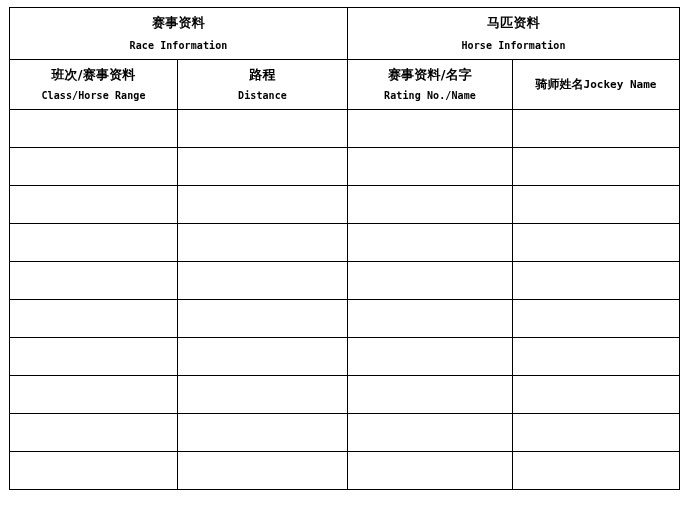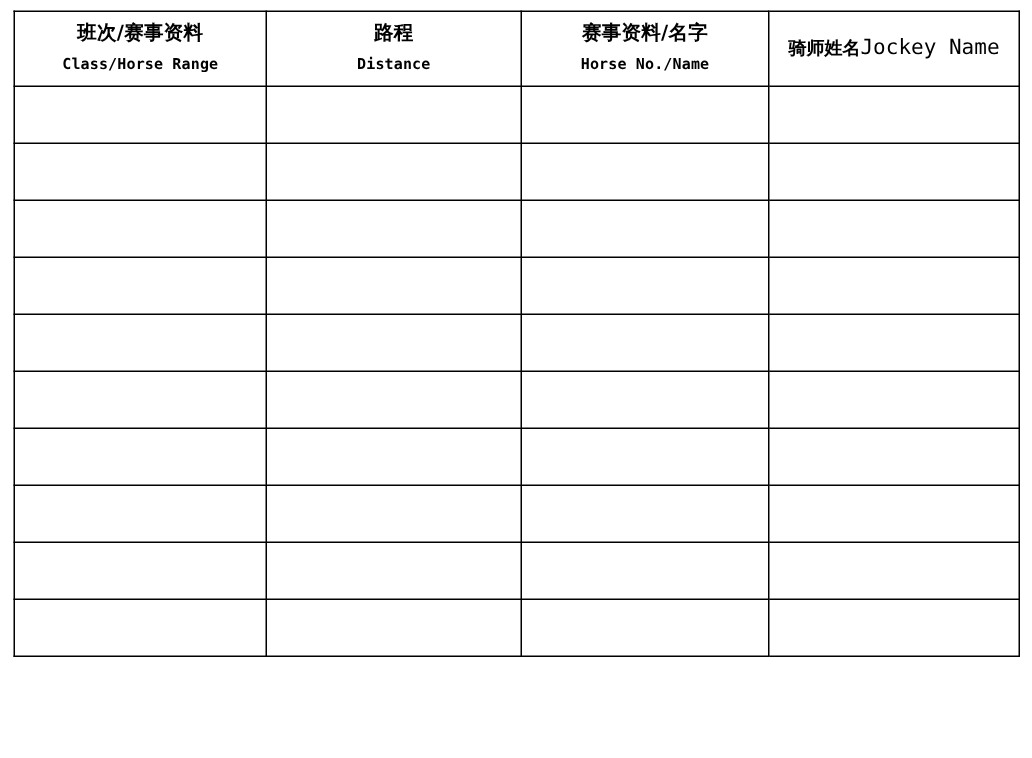--- a/index.html
+++ b/index.html
@@ -54,23 +54,23 @@
   }
   .en {
     font-family: "DejaVu Sans Mono", "Liberation Mono", monospace;
     font-size: 10px;
     line-height: 15px;
     font-weight: 700;
     letter-spacing: 0.1px;
   }
   .en-small {
     font-family: "DejaVu Sans Mono", "Liberation Mono", monospace;
-    font-size: 14px;
+    font-size: 11px;
     line-height: 14px;
-    font-weight: 400;
+    font-weight: 700;
   }
   .head-inner {
     display: flex;
     flex-direction: column;
     align-items: center;
     justify-content: center;
     gap: 6px;
     height: 100%;
   }
   .head-inner.tight {
@@ -91,38 +91,52 @@
 
 <div class="sheet">
   <table class="race-table">
     <colgroup>
       <col style="width:168px">
       <col style="width:170px">
       <col style="width:165px">
       <col style="width:167px">
     </colgroup>
     <tbody>
+      <tr class="grp-head">
+        <td colspan="2">
+          <div class="head-inner">
+            <div class="cn">赛事资料</div>
+            <div class="en">Race Information</div>
+          </div>
+        </td>
+        <td colspan="2">
+          <div class="head-inner">
+            <div class="cn">马匹资料</div>
+            <div class="en">Horse Information</div>
+          </div>
+        </td>
+      </tr>
 
       <tr class="col-head">
         <td>
           <div class="head-inner tight">
             <div class="cn">班次/赛事资料</div>
             <div class="en">Class/Horse Range</div>
           </div>
         </td>
         <td>
           <div class="head-inner tight">
             <div class="cn">路程</div>
             <div class="en">Distance</div>
           </div>
         </td>
         <td>
           <div class="head-inner tight">
             <div class="cn">赛事资料/名字</div>
-            <div class="en">Horse No./Name</div>
+            <div class="en">Rating No./Name</div>
           </div>
         </td>
         <td>
           <div class="head-inner tight">
             <div class="mixed-line">
               <span class="cn-small">骑师姓名</span>
                 <span class="en-small">Jockey Name</span>
             </div>
           </div>
         </td>

